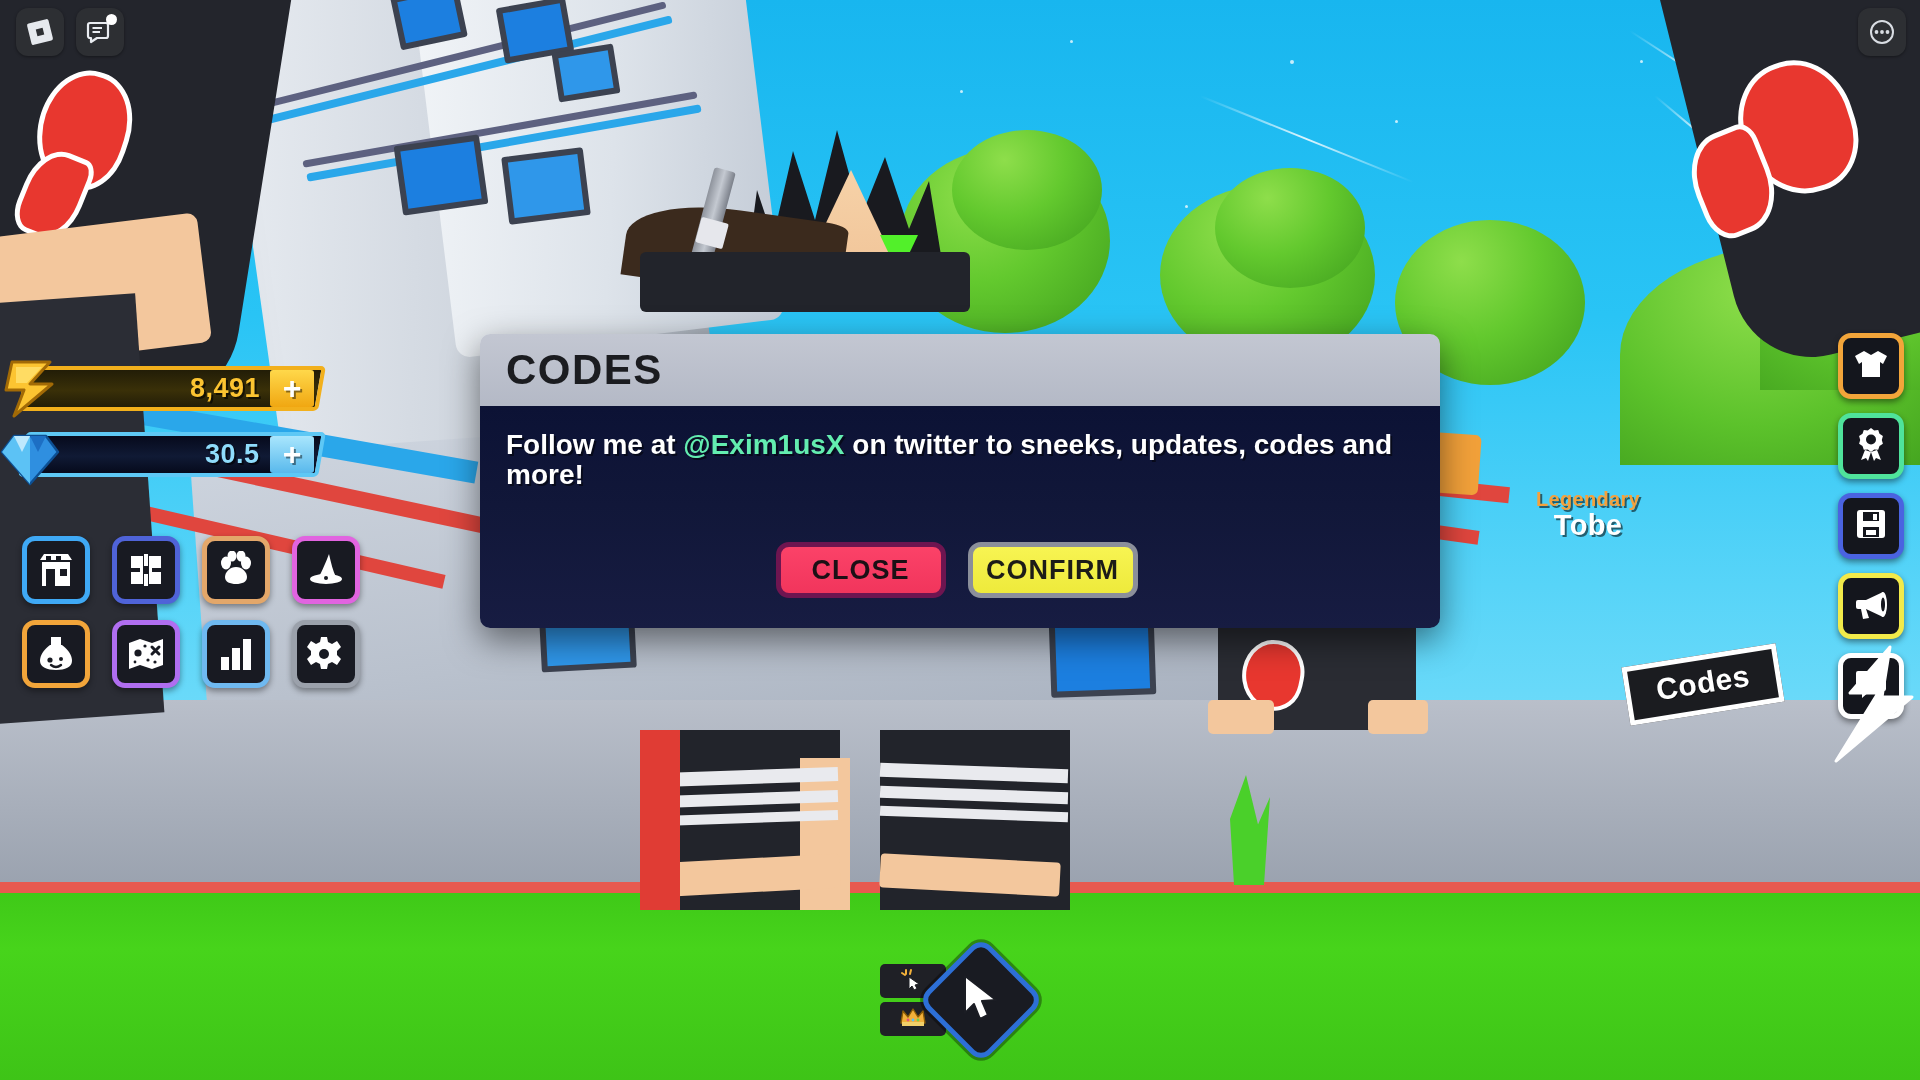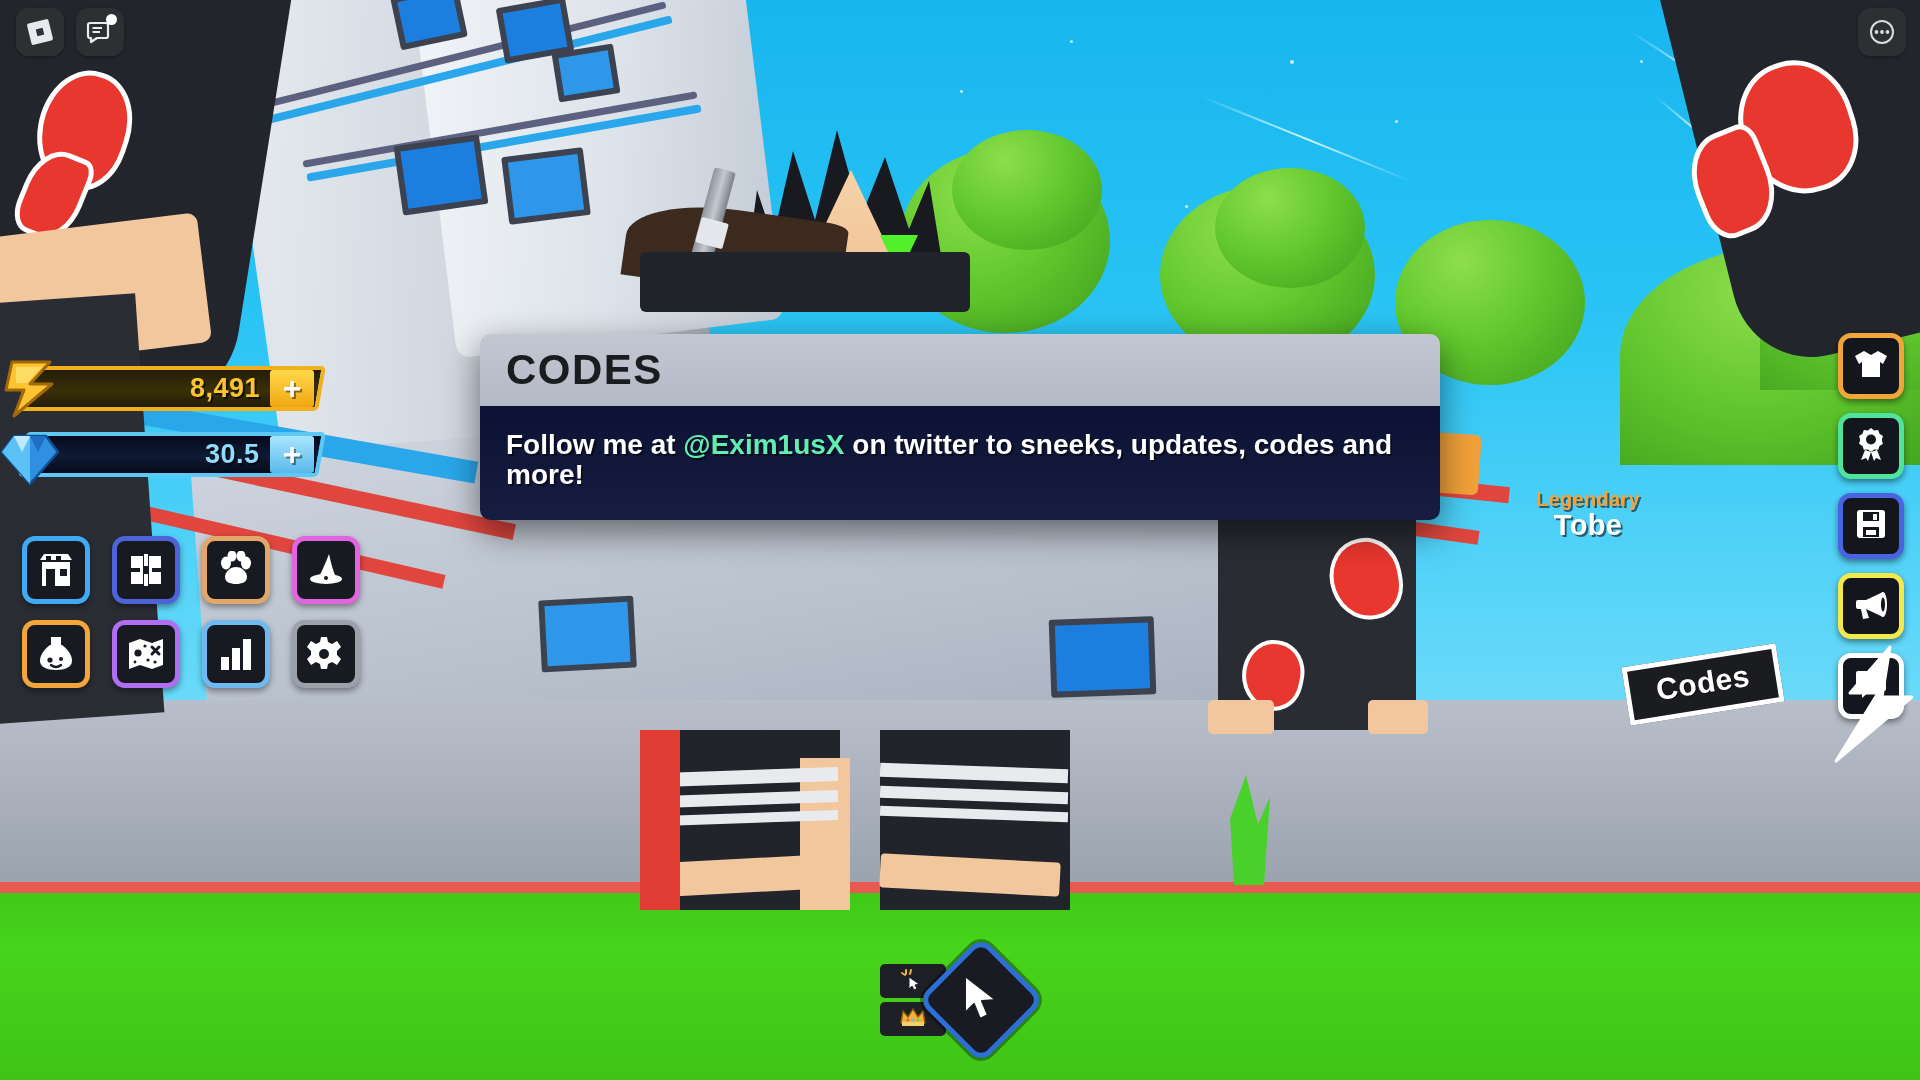--- a/index.html
+++ b/index.html
@@ -614,20 +614,24 @@
 
     <div class="modal-header">
       <span class="modal-title">CODES</span>
     </div>
 
     <div class="modal-body">
 
       <div class="modal-desc"><span>Follow me at </span><span class="handle">@Exim1usX</span><span> on twitter to sneeks, updates, codes and more!</span></div>
 
 
+      <div class="btn-row">
+        <div class="btn btn-close">CLOSE</div>
+        <div class="btn btn-confirm">CONFIRM</div>
+      </div>
 
     </div>
   </div>
 
   <div class="cursor-bar">
     <div class="cb-stack">
       <div class="cb-chip">
         <span>
           <svg width="26" height="24" viewBox="0 0 26 24">
             <path d="M6 3 L6 7 M2 6 L5 8 M11 3 L10 7" stroke="#f2b03a" stroke-width="2" stroke-linecap="round"></path>

